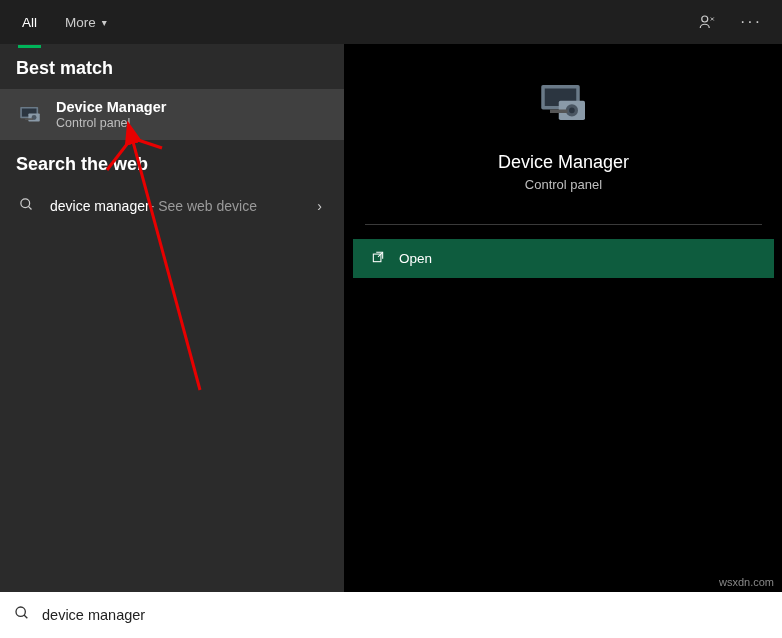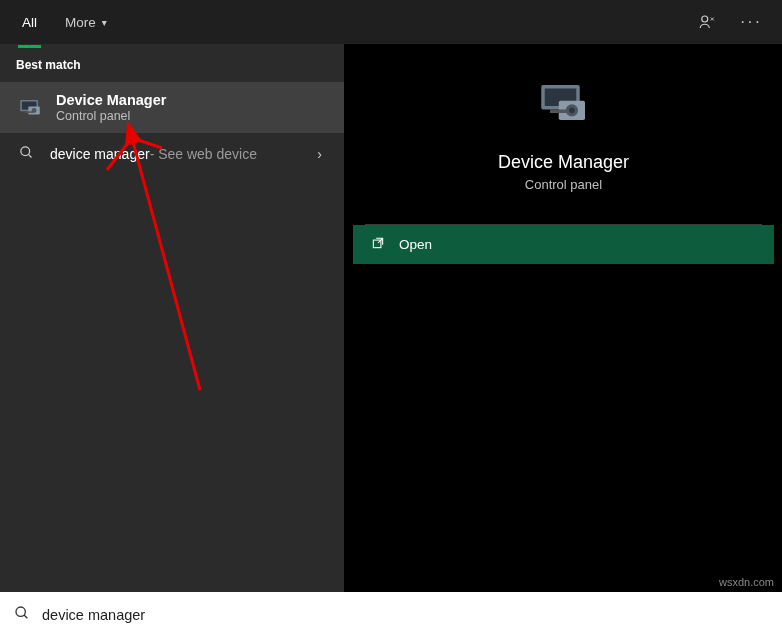--- a/index.html
+++ b/index.html
@@ -10,21 +10,21 @@
     .tab.active { color: #fff; }
     .tab.active::after { content: ''; position: absolute; bottom: 0; left: 10px; right: 10px; height: 3px; background: #00b359; }
     .tab .chev { margin-left: 6px; font-size: 10px; }
     .tab-spacer { flex: 1; }
     .tab-icon { color: #ccc; padding: 0 12px; height: 44px; display: flex; align-items: center; cursor: pointer; font-size: 16px; }
     .ellipsis { letter-spacing: 2px; }
 
     .body-area { display: flex; height: 548px; }
     
     .left { width: 344px; background: #2b2b2b; display: flex; flex-direction: column; }
-    .section-hdr { color: #fff; font-size: 12px; font-weight: 600; padding: 14px 16px 10px; }
+    .section-hdr { color: #fff; font-size: 18px; font-weight: 600; padding: 14px 16px 10px; }
     
     .result { display: flex; align-items: center; padding: 10px 16px; cursor: pointer; }
     .result.selected { background: #404040; }
     .result-icon { width: 28px; height: 28px; margin-right: 12px; display: flex; align-items: center; justify-content: center; }
     .result-text { flex: 1; }
     .result-title { color: #fff; font-size: 14.5px; font-weight: 600; }
     .result-sub { color: #bfbfbf; font-size: 12.5px; margin-top: 1px; }
     
     .web-result { display: flex; align-items: center; padding: 12px 16px; cursor: pointer; }
     .web-result .search-ic { color: #ccc; margin-right: 14px; font-size: 15px; width: 20px; text-align: center; }
@@ -32,21 +32,21 @@
     .web-result .suffix { color: #9a9a9a; font-size: 14px; }
     .web-result .arrow { margin-left: auto; color: #ccc; font-size: 14px; padding-right: 6px; }
     
     .right { flex: 1; background: #000; border-left: 1px solid #000; padding-top: 6px; }
     .preview { display: flex; flex-direction: column; align-items: center; padding: 28px 0 20px; }
     .preview-icon { width: 56px; height: 56px; margin-bottom: 18px; }
     .preview-title { color: #fff; font-size: 18px; font-weight: 400; }
     .preview-sub { color: #bfbfbf; font-size: 13px; margin-top: 4px; }
     .divider { height: 1px; background: #3a3a3a; margin: 12px 20px 0; }
     
-    .action-list { padding: 0 4px; }
+    .action-list { margin-top: 14px; padding: 0 4px; }
     .action { display: flex; align-items: center; background: #0e5c3e; color: #fff; padding: 11px 18px; cursor: pointer; font-size: 13.5px; margin: 0 4px; }
     .action .open-ic { margin-right: 14px; }
     
     .search-bar { position: absolute; left: 0; right: 0; bottom: 0; height: 46px; background: #fff; display: flex; align-items: center; padding: 0 14px; }
     .search-bar .search-ic { color: #333; font-size: 16px; margin-right: 12px; }
     .search-input { border: none; outline: none; font-size: 14.5px; flex: 1; background: transparent; color: #222; }
     
     .watermark { position: absolute; right: 8px; bottom: 50px; color: #888; font-size: 11px; font-family: Liberation Sans, sans-serif; }
     
     .annot { position: absolute; left: 0; top: 0; pointer-events: none; }
@@ -84,20 +84,21 @@
             <rect x="14" y="14" width="14" height="10" rx="1" fill="#8a9aa8"></rect>
             <circle cx="21" cy="19" r="3" fill="#4a5662"></circle>
             <rect x="10" y="20" width="10" height="2" fill="#555"></rect>
           </svg>
       </div>
       <div class="result-text">
         <div class="result-title">Device Manager</div>
         <div class="result-sub">Control panel</div>
       </div>
     </div>
+    <div class="section-hdr">Search the web</div>
     <div class="web-result">
       <span class="search-ic">
         <svg width="15" height="15" viewBox="0 0 24 24" fill="none" stroke="#ccc" stroke-width="2">
             <circle cx="10" cy="10" r="7"></circle>
             <line x1="20" y1="20" x2="15" y2="15"></line>
           </svg>
       </span>
       <span class="query">device manager</span>
       <span class="suffix"> - See web device</span>
       <span class="arrow">›</span>

